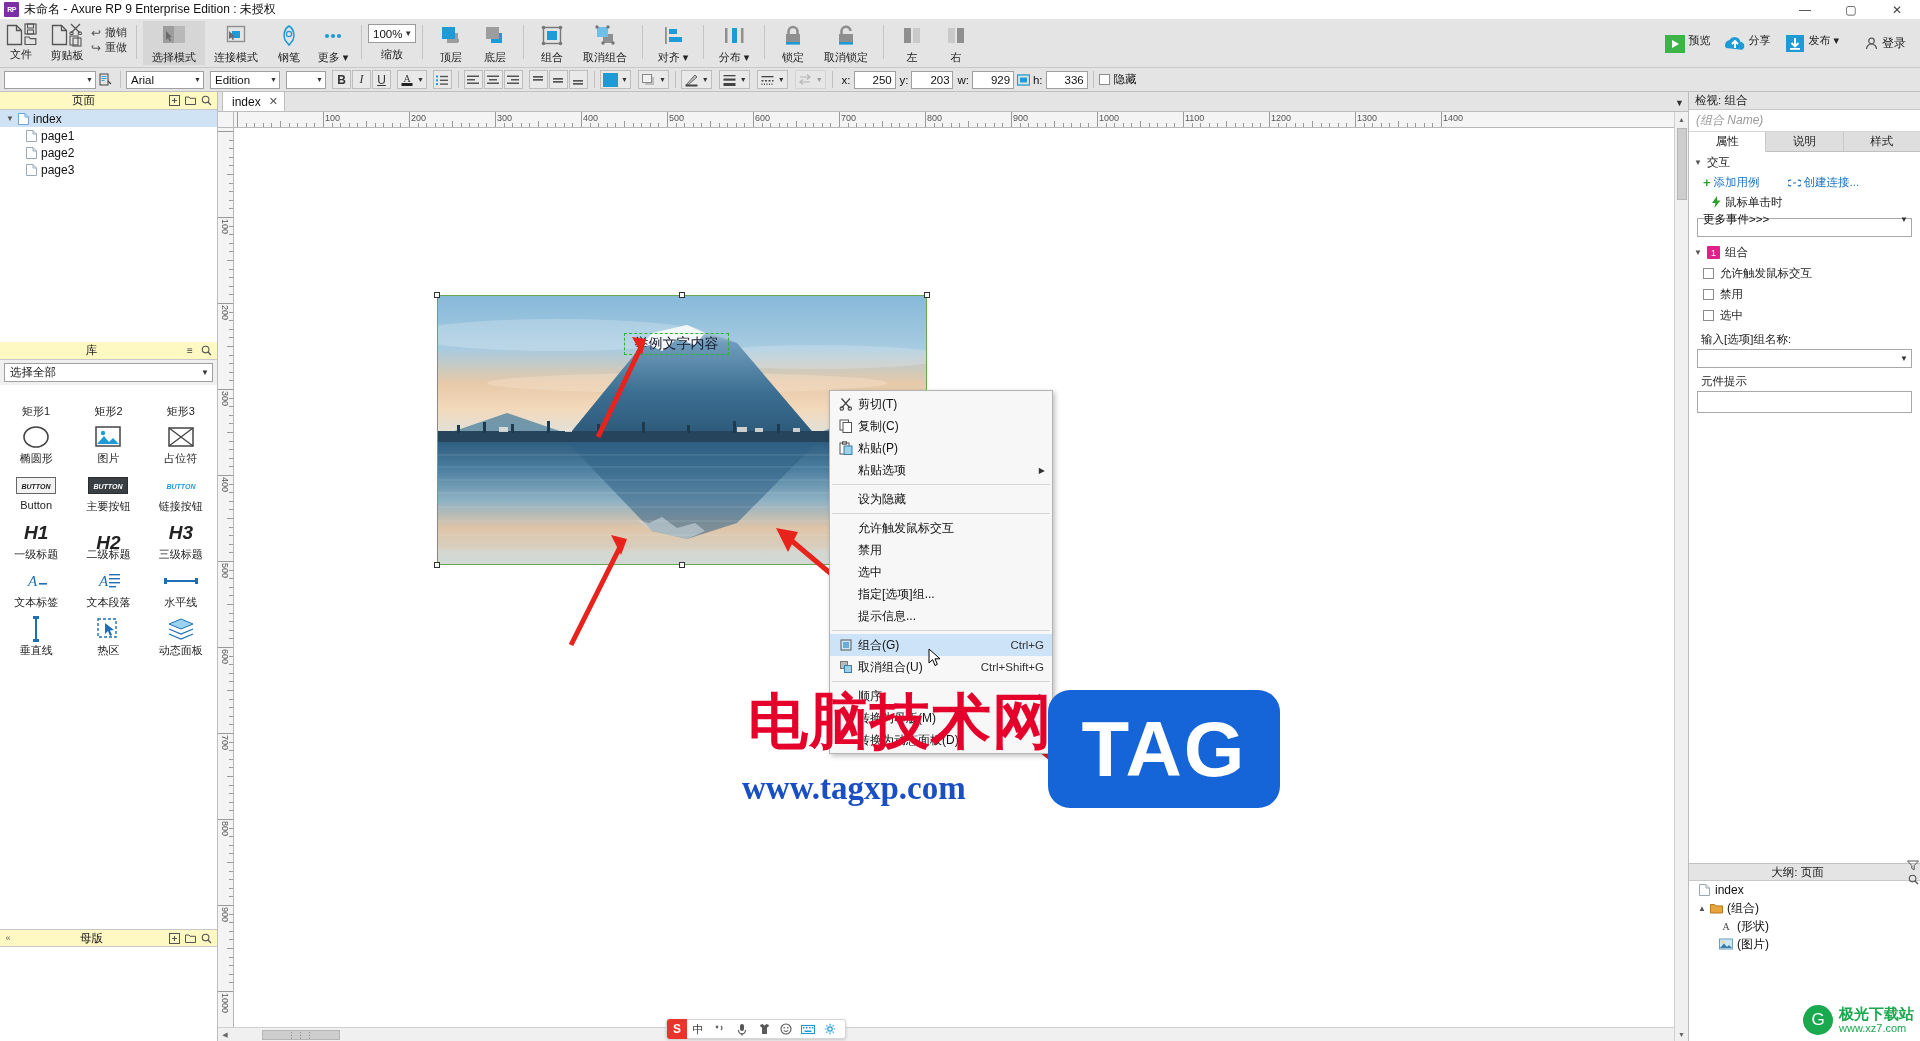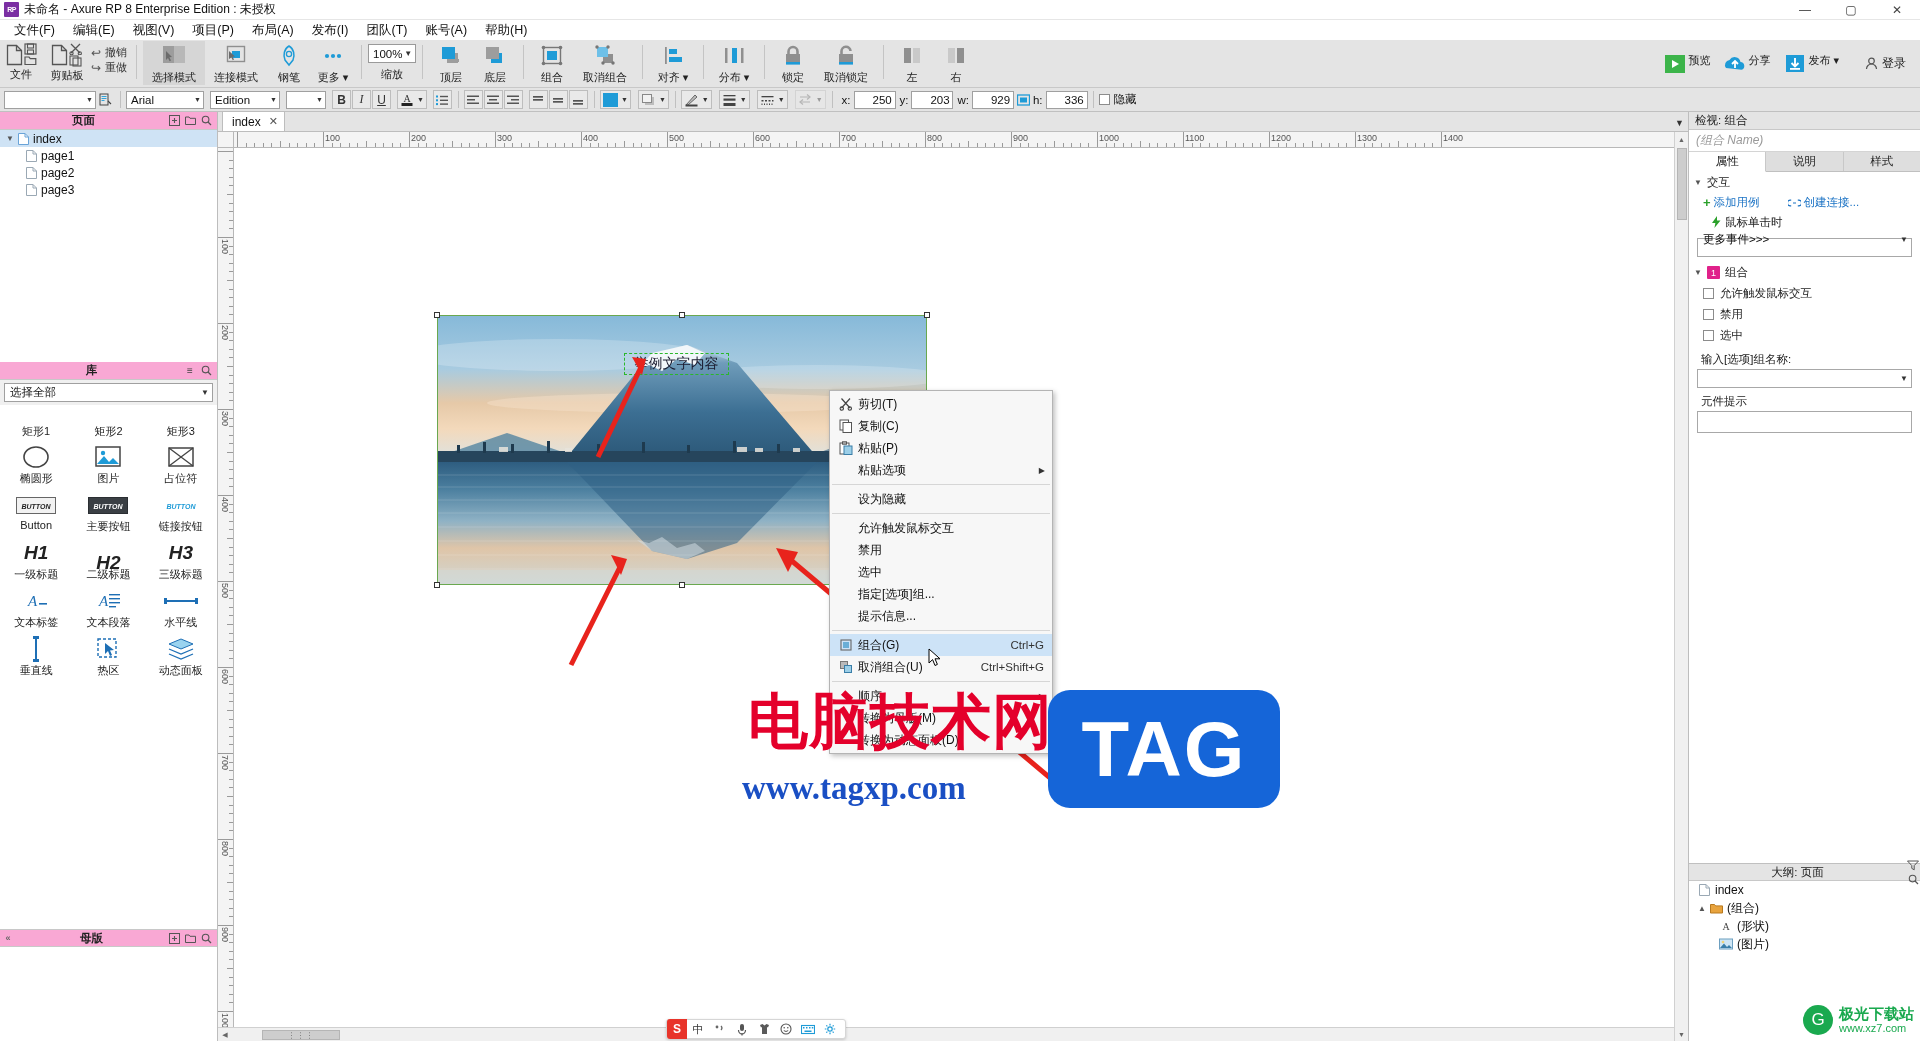--- a/index.html
+++ b/index.html
@@ -70,22 +70,22 @@
   .fb-lab{font-size:11.5px;color:#111;margin:0 3px 0 4px;}
   .fb-num{width:42px;height:18px;border:1px solid #a0a0a0;background:#fff;font-size:11.5px;color:#111;
     display:flex;align-items:center;padding-left:18px;}
   .chk{width:11px;height:11px;border:1px solid #8c8c8c;background:#fff;display:inline-block;}
 
   
   .main{flex:1;display:flex;min-height:0;}
 
   
   .leftcol{width:218px;display:flex;flex-direction:column;border-right:1px solid #bdbdbd;background:#f0f0f0;}
-  .panelhdr{height:18px;background:#f9a8d4;border-bottom:1px solid #c8c8c8;display:flex;align-items:center;
-    position:relative;font-size:11.5px;color:#222;font-weight:bold;}
+  .panelhdr{height:18px;background:#fef9c3;border-bottom:1px solid #c8c8c8;display:flex;align-items:center;
+    position:relative;font-size:11.5px;color:#222;}
   .panelhdr .t{flex:1;text-align:center;}
   .panelhdr .icons{display:flex;align-items:center;gap:2px;padding-right:4px;}
   .pi{width:14px;height:14px;display:flex;align-items:center;justify-content:center;font-size:10px;color:#444;}
   .pages{background:#fff;height:232px;overflow:hidden;font-size:12px;}
   .pgrow{height:17px;display:flex;align-items:center;padding-left:6px;color:#111;}
   .pgrow.sel{background:#cfe3f5;}
   .pgrow .caret{width:10px;font-size:8px;color:#555;}
   .pgrow .ic{width:14px;display:flex;align-items:center;justify-content:center;}
   .libhdr{margin-top:0;}
   .libsel{height:19px;margin:3px 4px;border:1px solid #a0a0a0;background:#fff;display:flex;align-items:center;
@@ -192,40 +192,29 @@
   .ctxitem .sub{position:absolute;right:7px;font-size:8px;color:#333;}
   .ctxsep{height:1px;background:#d6d6d6;margin:3px 2px;}
 </style>
 </head>
 <body>
 
 <div class="app">
 
   <div class="titlebar">
     <div class="tb-logo">RP</div>
-    <div class="tb-title">未命名 - Axure RP 8 Enterprise Edition : 未授权</div>
+    <div class="tb-title">未命名 - Axure RP 9 Enterprise Edition : 未授权</div>
     <div class="tb-spacer"></div>
     <div class="tb-btns">
       <div class="tb-btn">—</div>
       <div class="tb-btn">▢</div>
       <div class="tb-btn close">✕</div>
     </div>
   </div>
 
-  <div class="menubar">
-    <div class="menu-item">文件(F)</div>
-    <div class="menu-item">编辑(E)</div>
-    <div class="menu-item">视图(V)</div>
-    <div class="menu-item">项目(P)</div>
-    <div class="menu-item">布局(A)</div>
-    <div class="menu-item">发布(I)</div>
-    <div class="menu-item">团队(T)</div>
-    <div class="menu-item">账号(A)</div>
-    <div class="menu-item">帮助(H)</div>
-  </div>
 
   <div class="ribbon">
 
     <div class="filegrp">
       <div class="fcol">
         <div class="ficons">
           <svg width="17" height="22" viewBox="0 0 17 22">
             <path d="M1.5 1.5 h9 l5 5 v14 h-14 z" fill="none" stroke="#555" stroke-width="1.3"></path>
             <path d="M10.5 1.5 v5 h5" fill="none" stroke="#555" stroke-width="1.3"></path>
           </svg>

